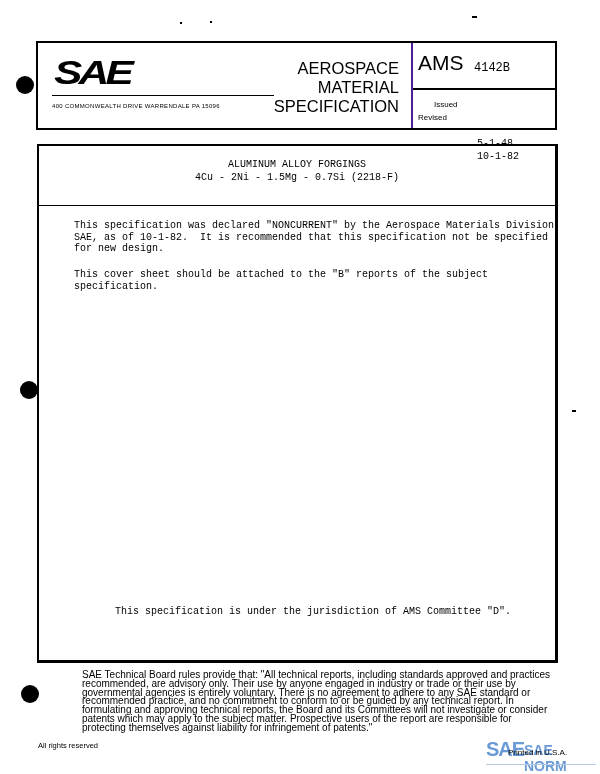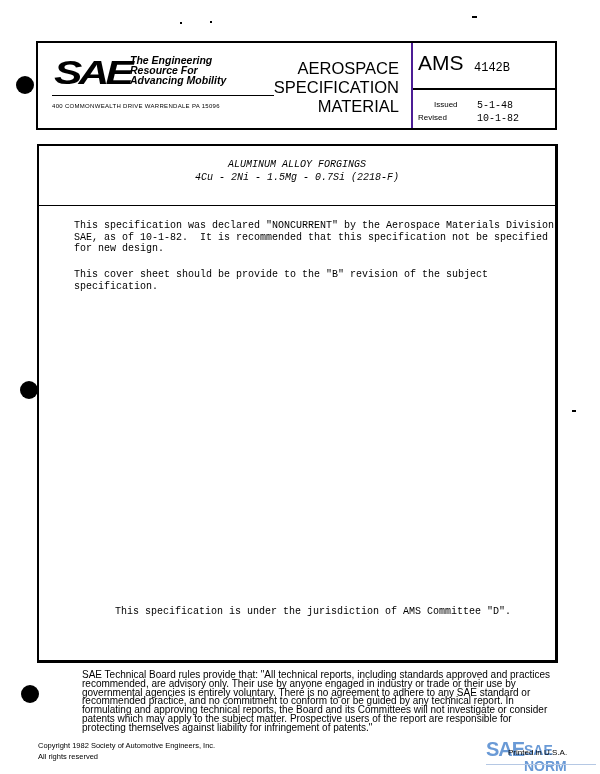--- a/index.html
+++ b/index.html
@@ -9,35 +9,35 @@
   .hole { position:absolute; width:18px; height:18px; border-radius:50%; background:#000; }
   .speck { position:absolute; width:2px; height:2px; background:#000; }
 
   
   #header-box { left:36px; top:41px; width:521px; height:89px; border:2px solid #000; box-sizing:border-box; }
   #header-right { position:absolute; left:373px; top:0; width:144px; height:100%; border-left:2px solid #4c1d95; }
   #ams-cell { position:absolute; left:0; top:0; width:100%; height:45px; border-bottom:2px solid #000; }
   .ams-label { position:absolute; left:5px; top:8px; font-size:21px; }
   .ams-number { position:absolute; left:61px; top:18px; font-family:"Liberation Mono", monospace; font-size:12px; }
   .date-label { position:absolute; left:5px; font-size:8px; }
-  .date-val { position:absolute; left:64px; font-family:"Liberation Mono", monospace; font-size:10px; }
+  .date-val { position:absolute; left:64px; font-family:"Liberation Mono", monospace; font-size:10px;margin-top:38px; }
 
   .sae-logo { position:absolute; left:16px; top:12px; font-family:"Liberation Sans", sans-serif;
               font-weight:bold; font-style:italic; font-size:34px; letter-spacing:-3px;
               transform:scaleX(1.25); transform-origin:left top; line-height:34px; }
   .tagline { position:absolute; left:92px; top:12px; font-weight:bold; font-style:italic; font-size:10.5px; line-height:10px; }
   .logo-rule { position:absolute; left:14px; top:52px; width:222px; height:1px; background:#000; }
   .address { position:absolute; left:14px; top:60px; font-size:6px; letter-spacing:0.3px; }
   .title-block { position:absolute; right:156px; top:16px; text-align:right; font-size:16.5px; line-height:19px; }
 
   
   #body-box { left:37px; top:144px; width:521px; height:519px; border:2px solid #000; border-right-width:3px; border-bottom-width:3px; box-sizing:border-box; }
   #subject-divider { position:absolute; left:0; top:59px; width:100%; height:1px; background:#000; }
   .mono { font-family:"Liberation Mono", monospace; font-size:10px; }
-  .subject { position:absolute; left:0; width:100%; text-align:center;font-style:italic; }
+  .subject { position:absolute; left:0; width:100%; text-align:center; }
   .para { position:absolute; left:35px; width:480px; line-height:11.5px; white-space:pre; }
 
   .board { position:absolute; left:82px; top:671px; width:476px; font-size:10px; line-height:8.8px; }
   .copyright { position:absolute; left:38px; top:740px; font-size:7.5px; line-height:11px; }
   .saenorm { position:absolute; left:486px; top:740px; width:110px; height:30px; }
   .saenorm .big { position:absolute; left:0; top:-2px; font-weight:bold; font-size:20px; color:#6a9ad6; letter-spacing:-1px; }
   .saenorm .word { position:absolute; left:38px; top:2px; font-weight:bold; font-size:14px; color:#6a9ad6; }
   .saenorm .printed { position:absolute; left:22px; top:8px; font-size:8px; color:#000; }
   .saenorm .line { position:absolute; left:0; top:24px; width:110px; height:1px; background:#b5c8e4; }
 </style>
@@ -47,59 +47,53 @@
 <div class="hole" style="left:16px;top:76px;"></div>
 <div class="hole" style="left:20px;top:381px;"></div>
 <div class="hole" style="left:21px;top:685px;"></div>
 <div class="speck" style="left:180px;top:22px;"></div>
 <div class="speck" style="left:210px;top:21px;"></div>
 <div class="speck" style="left:472px;top:16px;width:5px;"></div>
 <div class="speck" style="left:572px;top:410px;width:4px;"></div>
 
 <div id="header-box" class="abs">
   <div class="sae-logo">SAE</div>
-  <div class="tagline">
-    <div>The Engineering</div>
-    <div>Resource For</div>
-    <div>Advancing Mobility</div>
-  </div>
   <div class="logo-rule"></div>
   <div class="address">400 COMMONWEALTH DRIVE   WARRENDALE   PA 15096</div>
   <div class="title-block">
     <div>AEROSPACE</div>
+    <div>MATERIAL</div>
     <div>SPECIFICATION</div>
-    <div>MATERIAL</div>
   </div>
   <div id="header-right">
     <div id="ams-cell">
       <span class="ams-label">AMS</span>
       <span class="ams-number">4142B</span>
     </div>
     <span class="date-label" style="top:57px;margin-left:16px;">Issued</span>
     <span class="date-val" style="top:57px;">5-1-48</span>
     <span class="date-label" style="top:70px;">Revised</span>
     <span class="date-val" style="top:70px;">10-1-82</span>
   </div>
 </div>
 
 <div id="body-box" class="abs">
   <div class="subject mono" style="top:13px;">ALUMINUM ALLOY FORGINGS</div>
   <div class="subject mono" style="top:26px;">4Cu - 2Ni - 1.5Mg - 0.7Si (2218-F)</div>
   <div id="subject-divider"></div>
   <div class="para mono" style="top:74px;">This specification was declared "NONCURRENT" by the Aerospace Materials Division,
 SAE, as of 10-1-82.  It is recommended that this specification not be specified
 for new design.</div>
-  <div class="para mono" style="top:123px;">This cover sheet should be provide to the "B" revision of the subject
+  <div class="para mono" style="top:123px;">This cover sheet should be attached to the "B" reports of the subject
 specification.</div>
   <div class="para mono" style="top:460px;left:76px;">This specification is under the jurisdiction of AMS Committee "D".</div>
 </div>
 
 <div class="board">SAE Technical Board rules provide that: "All technical reports, including standards approved and practices recommended, are advisory only. Their use by anyone engaged in industry or trade or their use by governmental agencies is entirely voluntary. There is no agreement to adhere to any SAE standard or recommended practice, and no commitment to conform to or be guided by any technical report. In formulating and approving technical reports, the Board and its Committees will not investigate or consider patents which may apply to the subject matter. Prospective users of the report are responsible for protecting themselves against liability for infringement of patents."</div>
 <div class="copyright">
-  <div>Copyright 1982 Society of Automotive Engineers, Inc.</div>
   <div>All rights reserved</div>
 </div>
 <div class="saenorm">
   <span class="big">SAE</span>
   <span class="word">SAE NORM</span>
   <span class="printed">Printed in U.S.A.</span>
   <div class="line"></div>
 </div>
 
 </body></html>

